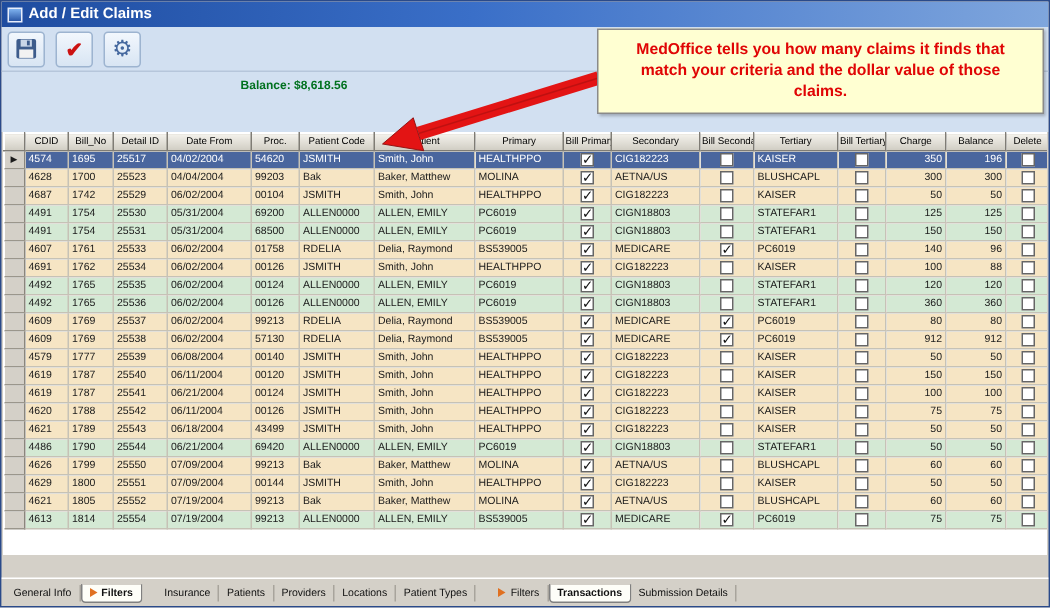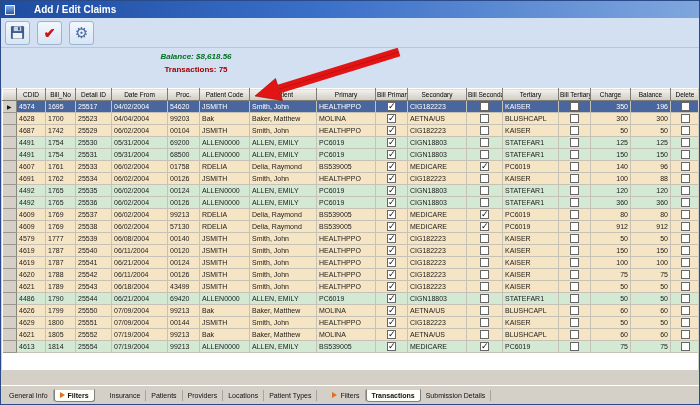--- a/index.html
+++ b/index.html
@@ -4,41 +4,41 @@
 <style>
   html,body{margin:0;padding:0;background:#9aa8bc;}
   *{box-sizing:border-box;}
   .window{
     position:relative;width:700px;height:405px;overflow:hidden;
     background:#d4d0c8;border:1px solid #2a4a8a;
     font-family:"Liberation Sans","DejaVu Sans",sans-serif;
   }
   
   .titlebar{
-    height:17px;display:flex;align-items:center;gap:19px;padding:0 4px;
+    height:17px;display:flex;align-items:center;gap:4px;padding:0 4px;
     background:linear-gradient(90deg,#1e4ca0,#3a6fc8 45%,#7fa6dd);
   }
   .titleicon{width:10px;height:10px;background:linear-gradient(#7fb2ef,#2a56a5);border:1px solid #e8eefc;flex:0 0 auto;}
   .titletext{color:#fff;font-size:10px;font-weight:bold;white-space:nowrap;}
   
   .panel{position:absolute;top:17px;left:0;right:0;height:70px;background:#d2e0f1;}
   .iconrow{height:30px;border-bottom:1px solid #b6c6db;display:flex;align-items:center;padding:2px 4px;gap:7px;}
   .tbtn{
     width:25px;height:24px;display:inline-flex;align-items:center;justify-content:center;
     background:linear-gradient(#f2f7fd,#d8e5f3);border:1px solid #9db4d0;border-radius:3px;padding:0;cursor:pointer;
   }
   .glyph-check{color:#cc1212;font-size:14px;font-weight:bold;line-height:1;}
   .glyph-gear{color:#46699f;font-size:15px;line-height:1;}
   .findbtn{
     position:absolute;left:5px;top:47px;width:122px;height:18px;
     font-family:inherit;font-size:7.5px;color:#111;
     background:linear-gradient(#fefefc,#e8e5d9);border:1px solid #777;border-radius:2px;cursor:pointer;
   }
   .sums{position:absolute;left:128px;top:34px;width:134px;text-align:center;}
-  .balance{font-size:8px;font-weight:bold;color:var(--c-balance,#00711f);font-style:italic;}
+  .balance{font-size:8px;font-weight:bold;color:var(--c-balance,#00711f);}
   .trans{font-size:8px;font-weight:bold;color:var(--c-trans,#a30000);margin-top:4px;}
   
   .callout{
     position:absolute;top:18px;right:3px;width:298px;z-index:6;
     background:var(--c-callout-bg,#ffffd2);border:1px solid #8a8a8a;
     color:var(--c-callout-text,#e00505);font-size:10.5px;font-weight:bold;line-height:1.35;
     text-align:center;padding:6px 10px;box-shadow:1px 1px 2px rgba(0,0,0,.25);
   }
   .arrow{position:absolute;left:248px;top:40px;z-index:5;}
   
@@ -95,24 +95,24 @@
       </button>
       <button class="tbtn">
         <span class="glyph-check">✔</span>
       </button>
       <button class="tbtn">
         <span class="glyph-gear">⚙</span>
       </button>
     </div>
     <div class="sums">
       <div class="balance">Balance: $8,618.56</div>
-      <div class="trans">Transactions: 75</div>
     </div>
   </div>
 
+  <div class="callout">MedOffice tells you how many claims it finds that match your criteria and the dollar value of those claims.</div>
 
   <svg class="arrow" width="158" height="66" viewBox="0 0 158 66">
     <line x1="150" y1="11" x2="30" y2="48" stroke="#e31414" stroke-width="9"></line>
     <line x1="150" y1="11" x2="30" y2="48" stroke="#8a0c0c" stroke-width="1" opacity="0.4"></line>
     <polygon points="6,55 26.5,37.5 33.5,59.5" fill="#e31414" stroke="#8a0c0c" stroke-width="0.6"></polygon>
   </svg>
 
   <div class="gridwrap">
     <table>
       <colgroup id="grid-cols">

